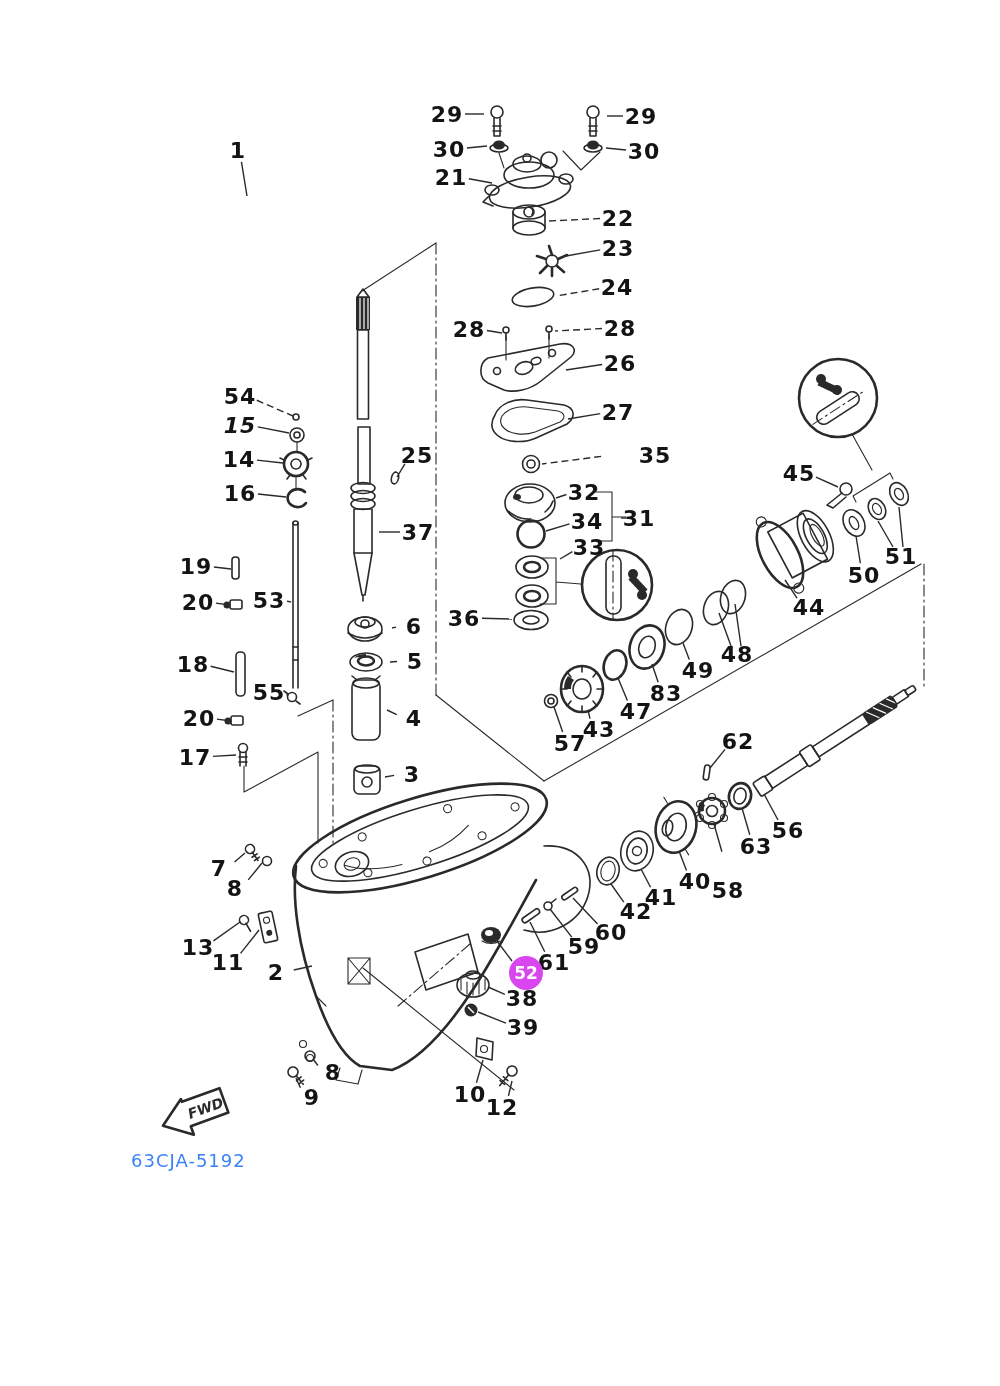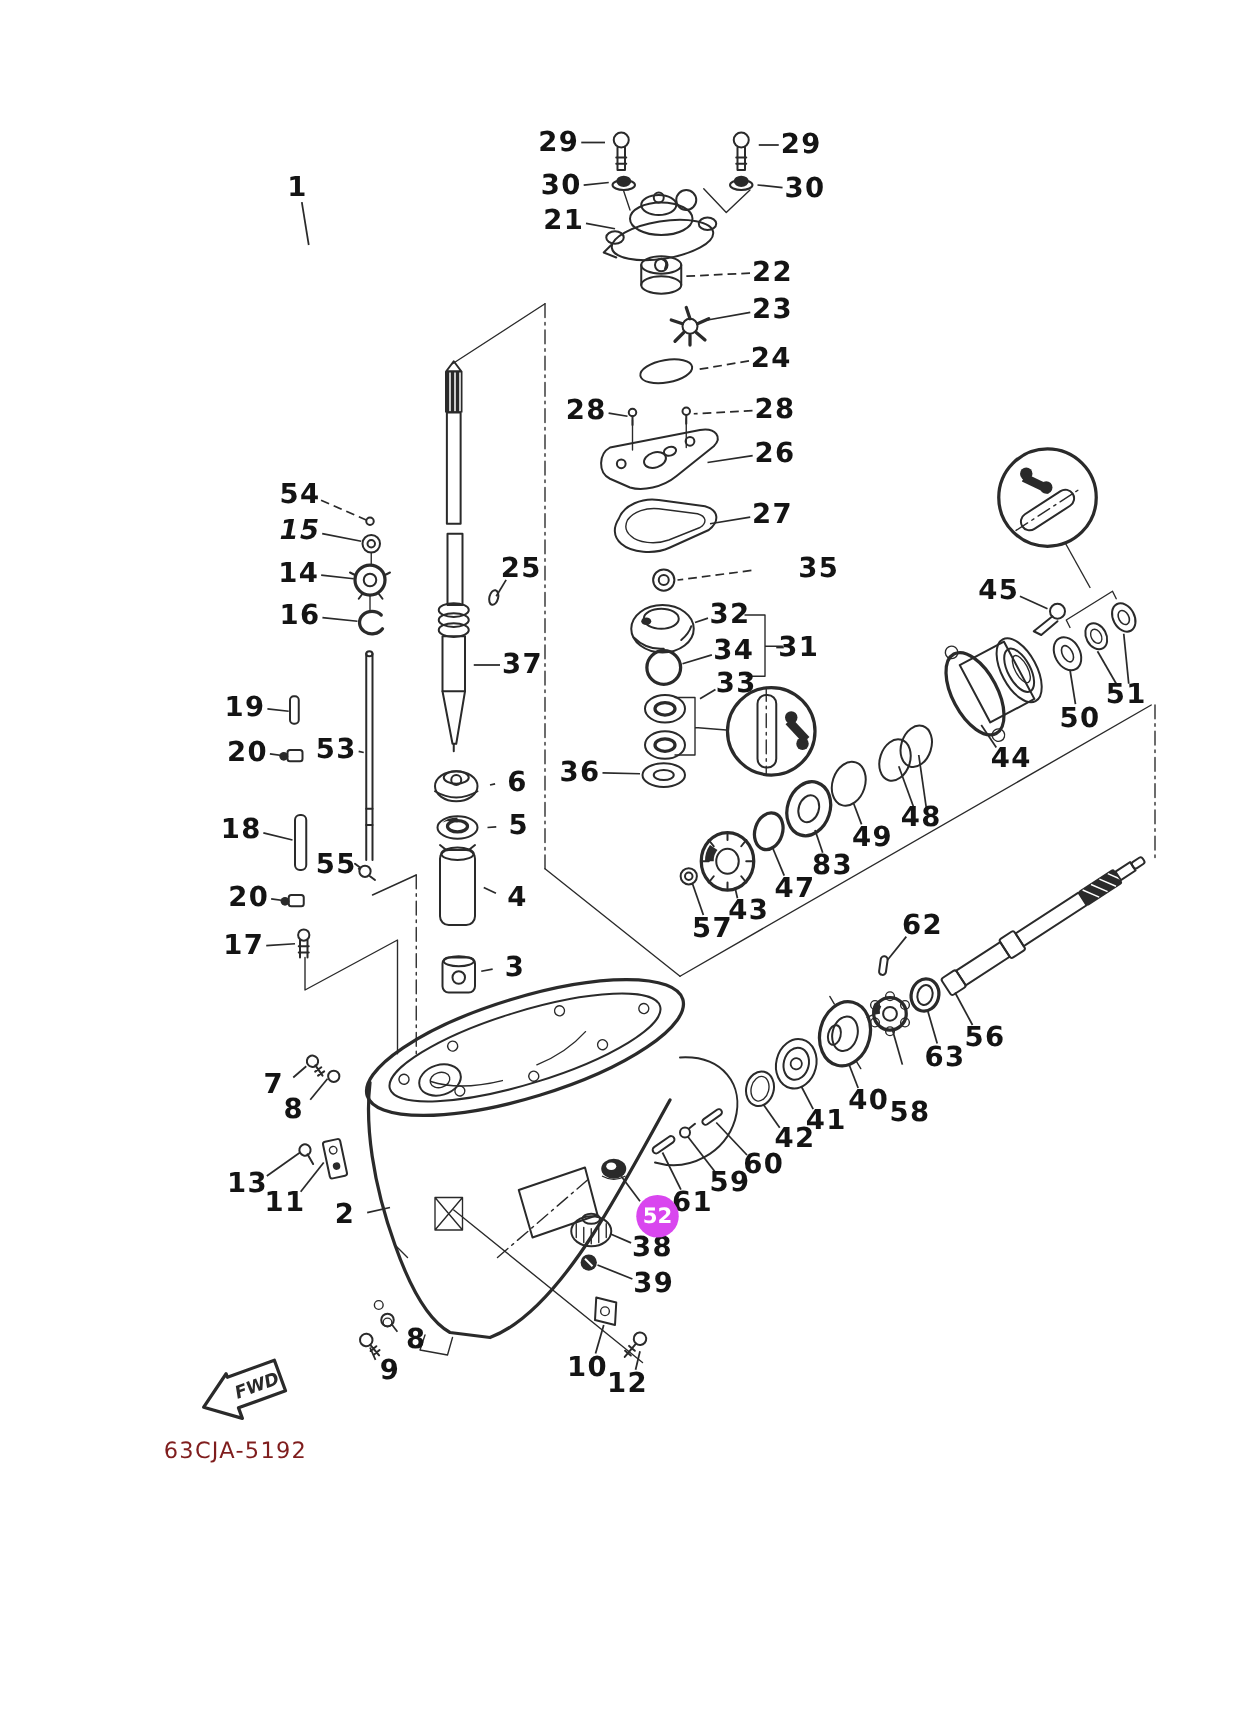--- a/index.html
+++ b/index.html
@@ -10,21 +10,21 @@
   .thk{stroke-width:2.6}
   .thin{stroke-width:1.1}
   .wfill{fill:#ffffff}
   .dk{fill:#2a2a2a;stroke:none}
   .dd{stroke-dasharray:11 4 2 4}
   .callout{position:absolute;transform:translate(-50%,-50%);font-size:22px;font-weight:600;
            color:#141414;letter-spacing:1px;white-space:nowrap;}
   #assembly-box{position:absolute;left:182px;top:197px;width:136px;height:75px;background:#fff;
            border:4px solid #0c0c0c;display:flex;flex-direction:column;align-items:center;justify-content:center;
            font-size:26px;line-height:1.15;color:#2b2b2b;font-weight:500;}
-  #drawing-code{position:absolute;left:131px;top:1150px;font-size:18px;color:#7f1d1d;letter-spacing:1px;}
+  #drawing-code{position:absolute;left:131px;top:1150px;font-size:18px;color:#3b82f6;letter-spacing:1px;}
   #part-badge{position:absolute;transform:translate(-50%,-50%);width:34px;height:34px;border-radius:50%;
            display:flex;align-items:center;justify-content:center;color:#fff;font-size:17px;font-weight:700;}
 </style>
 </head>
 <body>
 
 <div id="stage">
 
   <svg id="artwork" width="1000" height="1386" viewBox="0 0 1000 1386">
 

